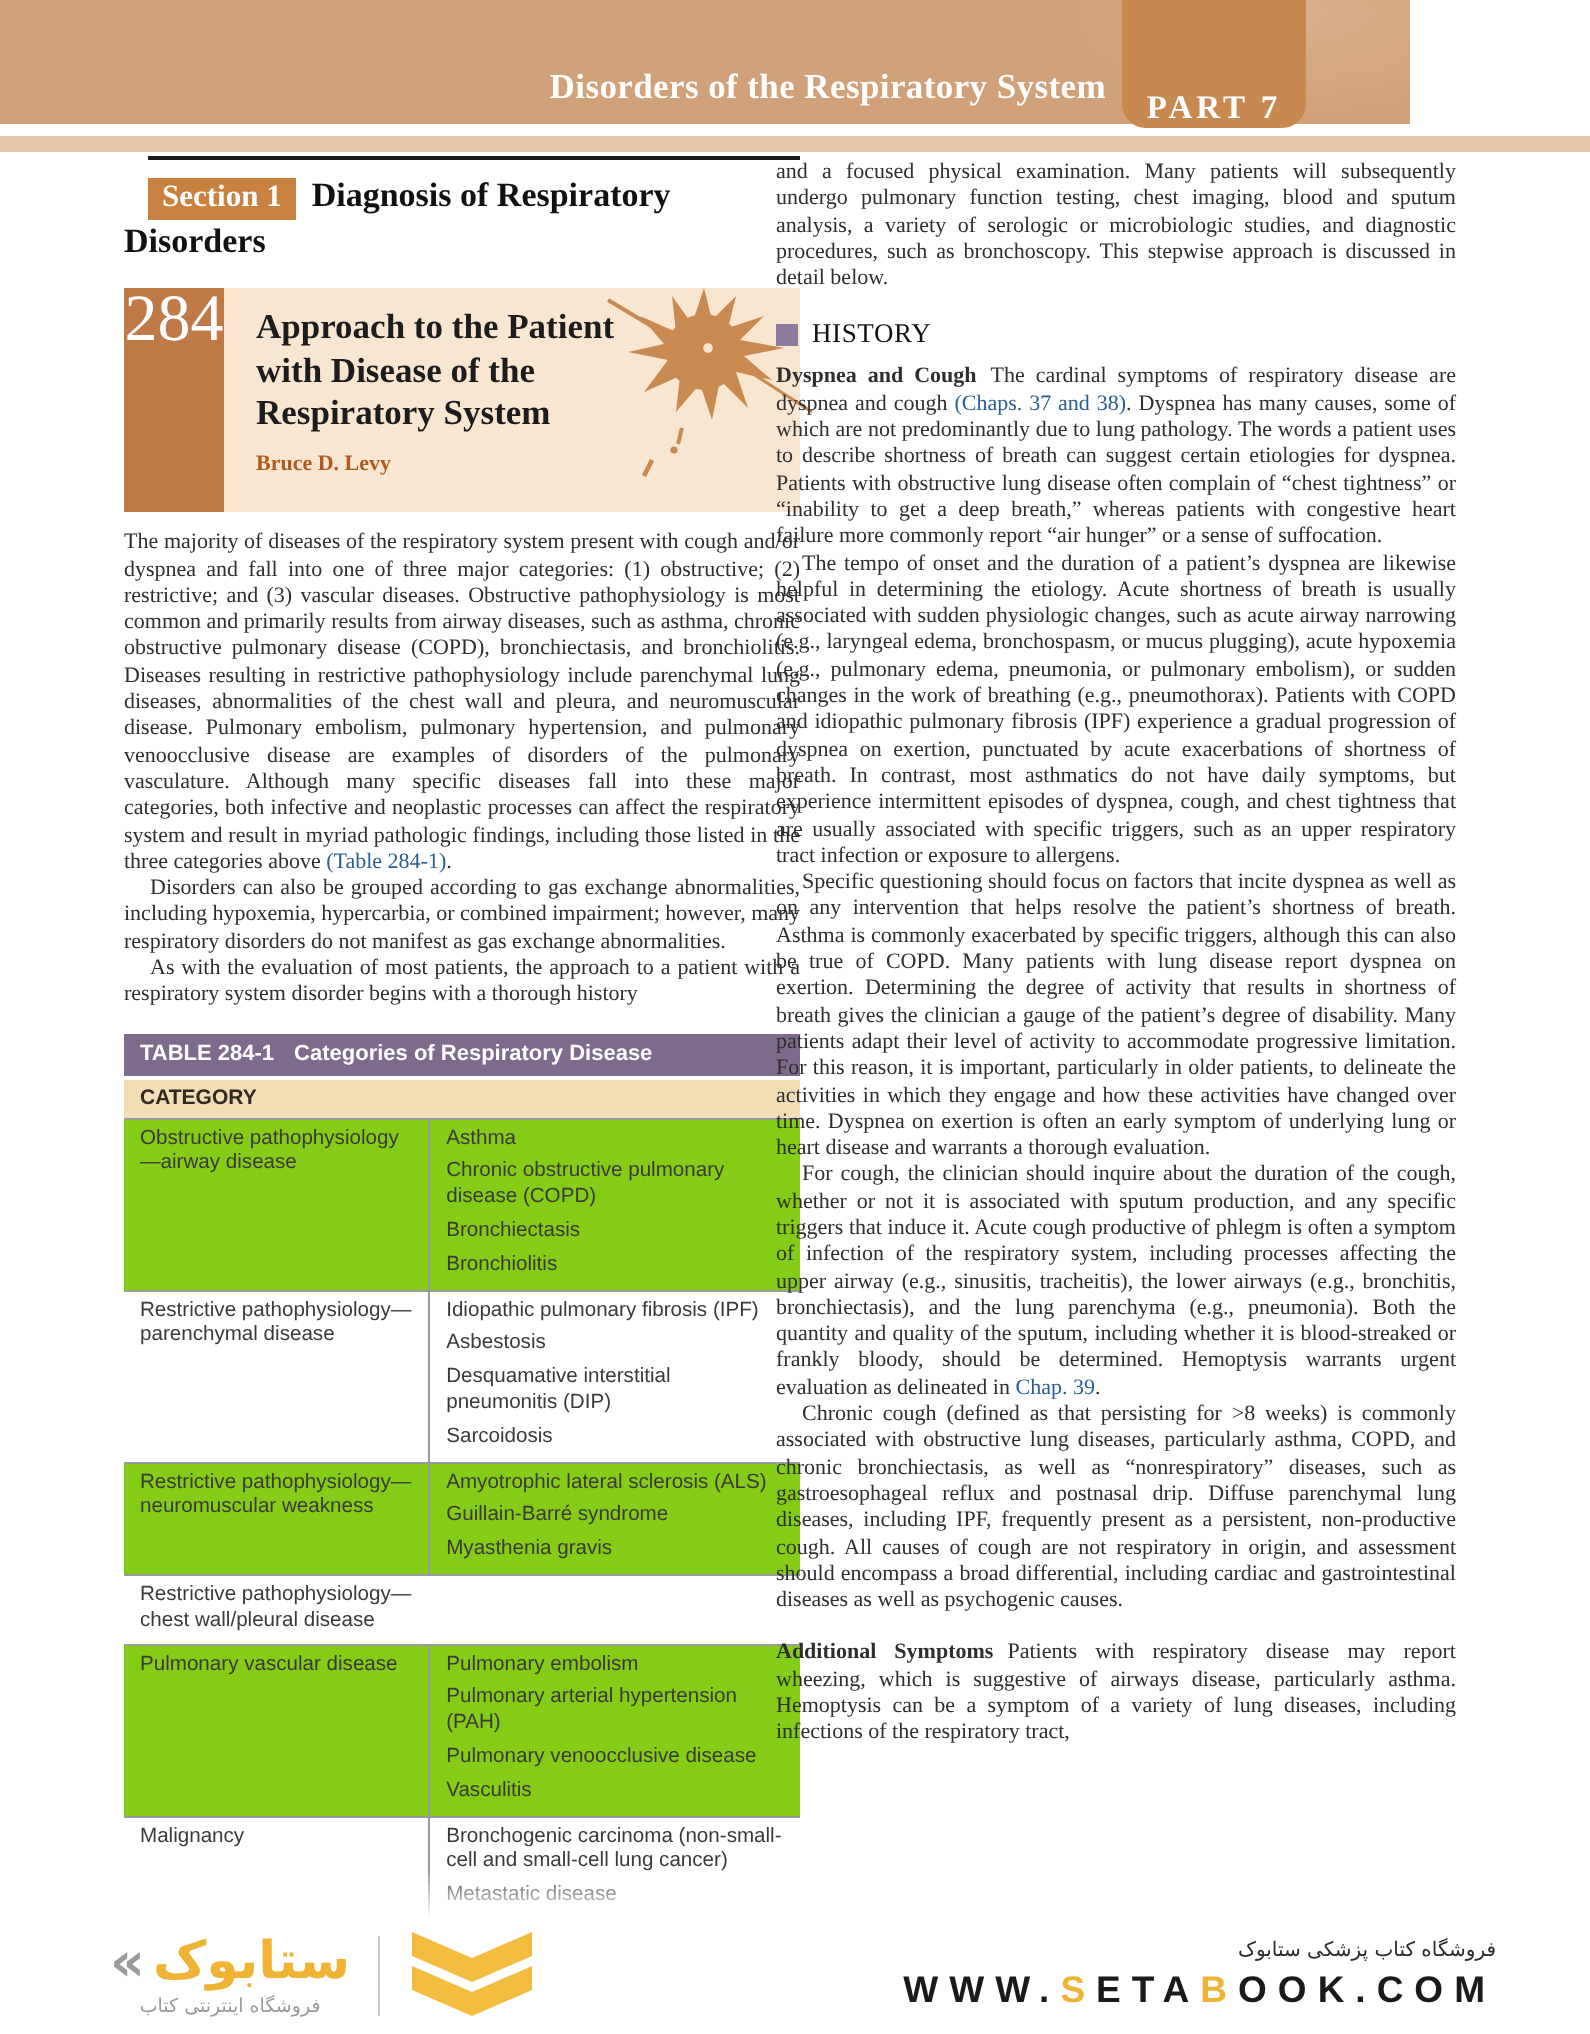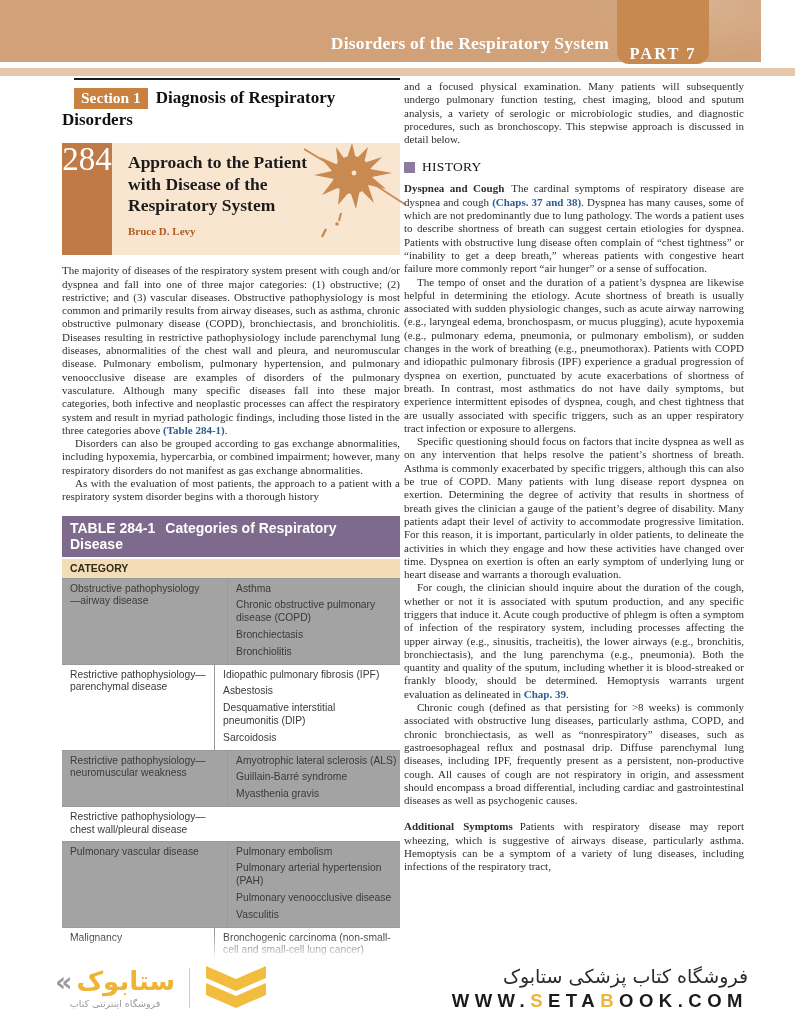--- a/index.html
+++ b/index.html
@@ -1,63 +1,63 @@
 <!DOCTYPE html>
 <html><head>
 <meta charset="utf-8">
 <style>
   * { margin:0; padding:0; box-sizing:border-box; }
   html,body { background:#ffffff; }
   body { font-family:"Liberation Serif", serif; color:#2d2d2d; }
   .content { position:relative; width:795px; height:1017px; overflow:hidden; background:#fff; margin:0 auto; }
 
   
-  .banner { position:absolute; left:0; top:0; width:761px; height:62px; background:#d1a27a; }
+  .banner { position:absolute; left:0; top:0; width:705px; height:62px; background:#d1a27a; }
   .banner-deco { position:absolute; right:0; top:0; width:180px; height:62px;
     background:radial-gradient(ellipse at 70% 10%, rgba(255,255,255,0.16), rgba(255,255,255,0) 65%); }
   .banner-title { position:absolute; right:152px; top:33px; color:#fff; font-weight:bold; font-size:17.5px; letter-spacing:0.2px; }
   .part-tab { position:absolute; right:52px; top:0; width:92px; height:64px; background:#c78950;
     border-radius:0 0 12px 12px; display:flex; align-items:flex-end; justify-content:center; 
     color:#fff; font-weight:bold; font-size:16.5px; letter-spacing:2px; }
   .substripe { position:absolute; left:0; top:68px; width:795px; height:8px; background:#e5c8a7; }
 
   
   .col-left  { position:absolute; left:62px; top:78px; width:338px; }
-  .col-right { position:absolute; left:404px; top:80px; width:340px; }
+  .col-right { position:absolute; left:388px; top:80px; width:340px; }
 
   .section-rule { border-top:2.5px solid #1b1b1b; margin-left:12px; margin-bottom:7px; }
   .section-heading { font-size:17px; font-weight:bold; line-height:1.3; color:#111; }
   .section-badge { display:inline-block; background:#c8813e; color:#fff; padding:0 7px 1px 7px;
     font-size:15.5px; margin-left:12px; margin-right:8px; }
 
   .chapter-box { position:relative; display:flex; margin-top:12px; background:#f9e6d0; min-height:112px; }
   .chapter-num { flex:0 0 50px; background:#bf7a48; color:#fff; font-size:33px; line-height:1;
     display:flex; justify-content:center; }
   .chapter-body { padding:9px 14px 10px 16px; }
   .chapter-title { font-size:17.5px; font-weight:bold; line-height:1.22; color:#1c1c1c; width:215px; }
   .chapter-author { margin-top:9px; font-size:11px; font-weight:bold; color:#b05a20; }
   .splatter { position:absolute; right:-10px; top:-14px; width:116px; height:120px; }
 
   .body-text { margin-top:9px; }
   .para { font-size:11px; line-height:13.3px; text-align:justify; color:#2e2e2e; }
   .para.indent { text-indent:13px; }
   .para.spaced { margin-top:13px; }
   .runin { font-weight:bold; margin-right:7px; }
-  .xref { color:#2a5e93; font-weight:bold; }
+  .xref { color:#2a5e93; font-weight:normal; }
 
   
   .table { margin-top:12px; font-family:"Liberation Sans", sans-serif; }
-  .tbl-titlebar { background:#7d6a8c; color:#fff; font-weight:bold; font-size:14px; padding:4px 8px 5px 8px; }
+  .tbl-titlebar { background:#7d6a8c; color:#fff; font-weight:bold; font-size:11px; padding:4px 8px 5px 8px; }
   .tbl-titlebar .lbl { margin-right:10px; }
   .tbl-colhead { display:grid; grid-template-columns:45% 55%; background:#f2ddb6; border-top:2px solid #fff;
     font-weight:bold; font-size:10.5px; color:#33291c; }
   .tbl-colhead > div { padding:3px 8px 4px 8px; }
   .tbl-colhead > div + div { border-left:1px solid #9a9a9a; }
   .tbl-row { display:grid; grid-template-columns:45% 55%; border-top:1px solid #9a9a9a; }
-  .row-shaded { background:#a3a3a3;gap:13px; }
+  .row-shaded { background:#84cc16; }
   .row-plain { background:#fff; }
   .cat { padding:4px 8px; font-size:10.3px; line-height:12.8px; color:#3a3a3a; }
   .ex { border-left:1px solid #9a9a9a; padding:2px 0 3px 0; }
   .ex-line { padding:2px 8px; font-size:10.3px; line-height:12.8px; color:#3a3a3a; }
 
   
   .sect-head { display:flex; align-items:center; margin:13px 0 7px 0; font-weight:normal; font-size:13.5px; color:#111; letter-spacing:0.3px; }
   .sq { width:11px; height:11px; background:#8d7ba0; margin-right:7px; flex:0 0 auto; }
 
   
@@ -67,21 +67,21 @@
     display:flex; align-items:center; justify-content:space-between; padding:0 47px 0 55px;
     font-family:"DejaVu Sans", sans-serif; }
   .f-left { display:flex; align-items:center; }
   .logo-block { text-align:center; }
   .logo-line { display:flex; align-items:center; }
   .logo-mark { color:#9a9a9a; font-size:27px; font-weight:bold; line-height:1; margin-right:4px; }
   .logo-text { color:#f0b434; font-size:26px; font-weight:bold; line-height:1; }
   .logo-tagline { color:#9a9a9a; font-size:9.5px; margin-top:3px; }
   .f-divider { width:1px; height:40px; background:#cccccc; margin:0 14px; }
   .f-right { text-align:right; }
-  .footer-title { color:#2b2b2b; font-size:19px; margin-bottom:3px; }
+  .footer-title { color:#2b2b2b; font-size:10px; margin-bottom:3px; }
   .footer-url { font-family:"Liberation Sans", sans-serif; font-weight:bold; font-size:18.5px; letter-spacing:5.5px; color:#1a1a1a;margin-left:42px; }
   .seg-y { color:#f0b434; }
 </style>
 </head>
 <body>
 
 <div class="content">
 
   <div class="banner">
     <div class="banner-deco"></div>

